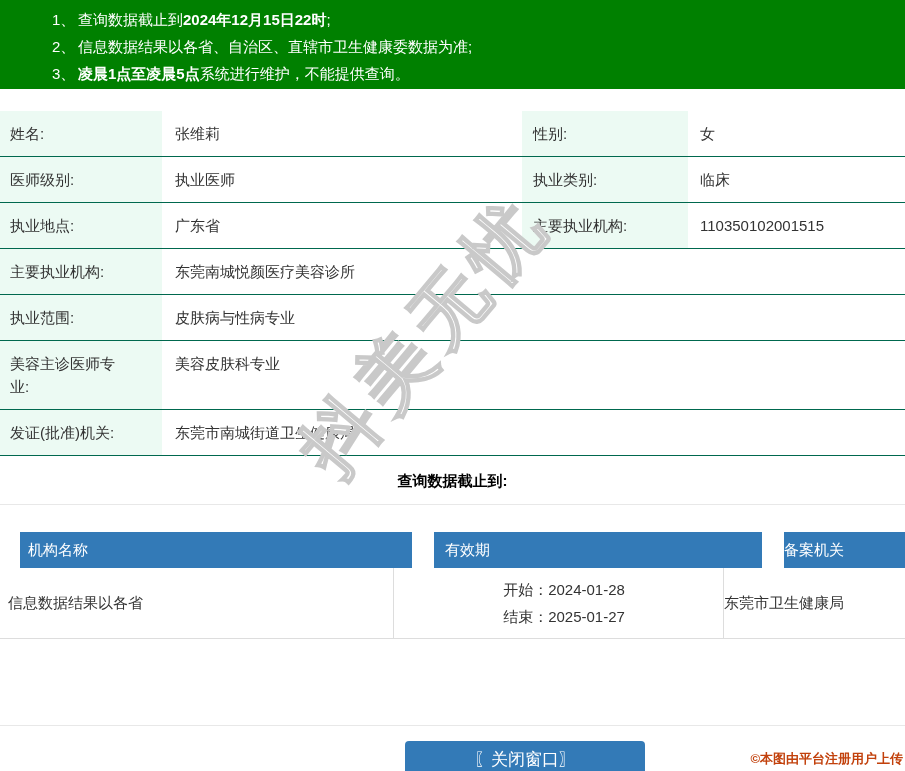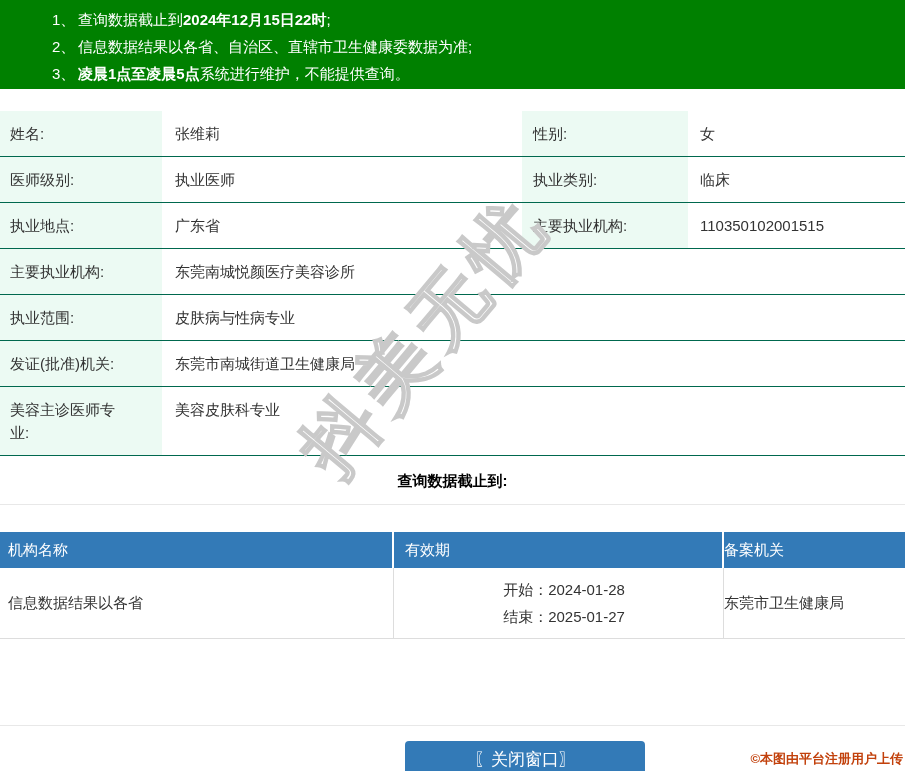--- a/index.html
+++ b/index.html
@@ -24,21 +24,21 @@
   .val1 { flex:1 1 auto; padding-left:13px; }
   .val1.narrow { flex:0 0 360px; width:360px; }
   .lbl2 { flex:0 0 166px; width:166px; padding-left:11px; padding-right:10px; }
   .val2 { flex:1 1 auto; padding-left:12px; }
 
   
   .filing-heading { text-align:center; font-weight:bold; font-size:15px; margin-top:16px; color:#000; }
   .divider { height:1px; background:#e8e8e8; margin-top:13px; }
   .filing-table { margin-top:27px; font-size:15px; }
   .f-row { display:flex; }
-  .f-head .f-cell { background:#337ab7; color:#fff; height:36px; line-height:36px; padding-top:0; padding-bottom:0; }
+  .f-head .f-cell { background:#337ab7; color:#fff; height:36px; line-height:36px; padding-top:0; padding-bottom:0;margin-left:20px; }
   .f-head .c1, .f-head .c2 { border-right:2px solid #fff; }
   .f-body .f-cell { border-bottom:1px solid #ddd; min-height:71px; }
   .f-body .c1, .f-body .c2 { border-right:1px solid #ddd; }
   .c1 { flex:0 0 394px; width:394px; padding-left:8px; }
   .c2 { flex:0 0 330px; width:330px; padding-left:11px; }
   .c3 { flex:0 0 181px; width:181px; }
   .f-body .c1, .f-body .c3 { display:flex; align-items:center; }
   .f-body .c2 { display:flex; flex-direction:column; justify-content:center; line-height:27px;text-align:center; }
 
   .divider2 { position:absolute; left:0; right:0; top:725px; height:1px; background:#e8e8e8; }
@@ -104,26 +104,26 @@
     </div>
     <div class="info-row">
       <div class="info-cell lbl lbl1">主要执业机构:</div>
       <div class="info-cell val1">东莞南城悦颜医疗美容诊所</div>
     </div>
     <div class="info-row">
       <div class="info-cell lbl lbl1">执业范围:</div>
       <div class="info-cell val1">皮肤病与性病专业</div>
     </div>
     <div class="info-row">
+      <div class="info-cell lbl lbl1">美容主诊医师专业:</div>
+      <div class="info-cell val1">美容皮肤科专业</div>
+    </div>
+    <div class="info-row">
       <div class="info-cell lbl lbl1">发证(批准)机关:</div>
       <div class="info-cell val1">东莞市南城街道卫生健康局</div>
-    </div>
-    <div class="info-row">
-      <div class="info-cell lbl lbl1">美容主诊医师专业:</div>
-      <div class="info-cell val1">美容皮肤科专业</div>
     </div>
   </div>
 
   <div class="filing-heading">查询数据截止到:</div>
   <div class="divider"></div>
 
   <div class="filing-table">
     <div class="f-row f-head">
       <div class="f-cell c1">机构名称</div>
       <div class="f-cell c2">有效期</div>

